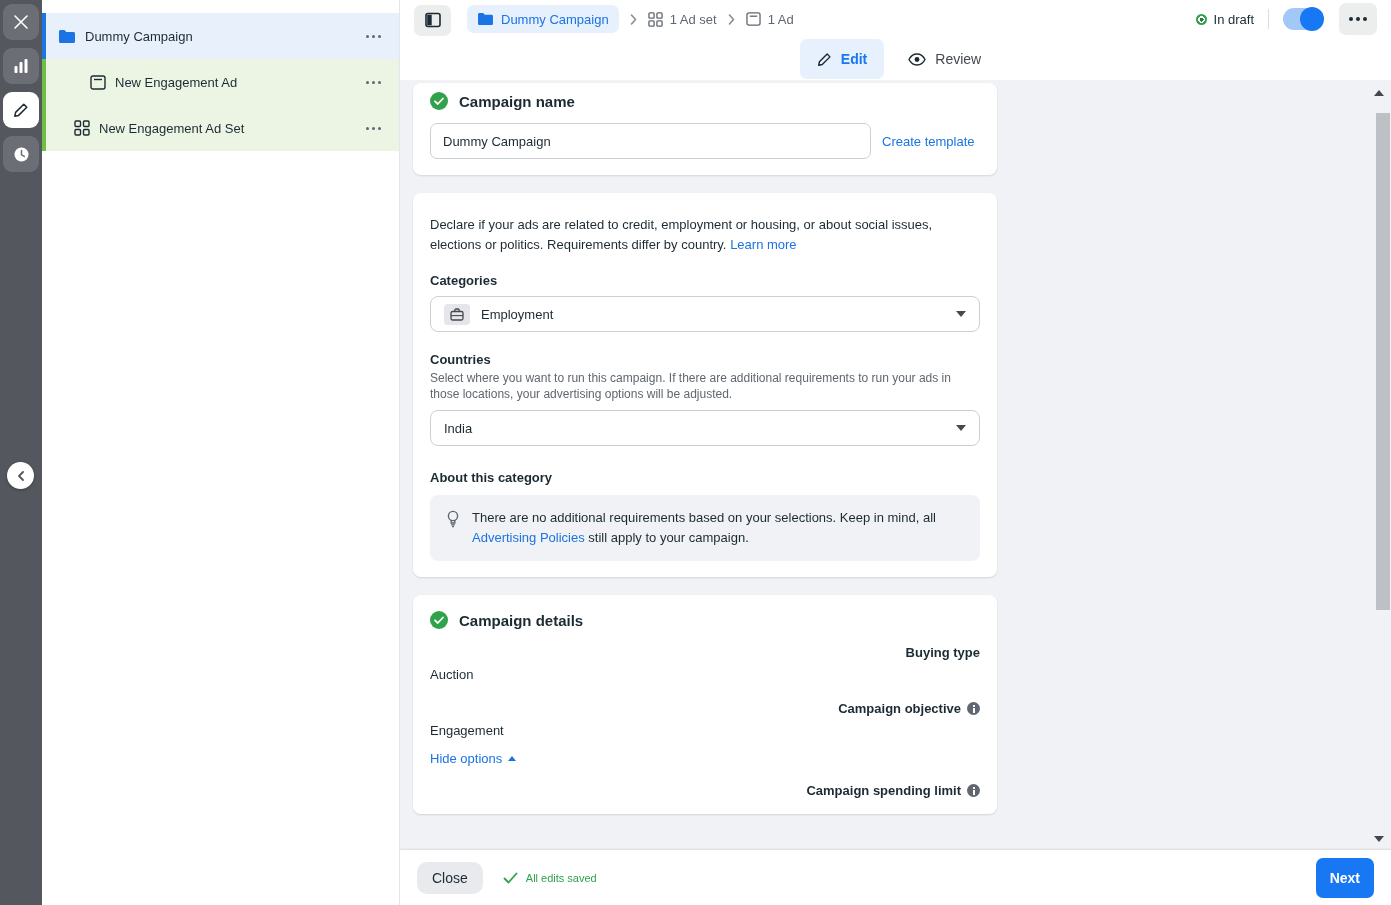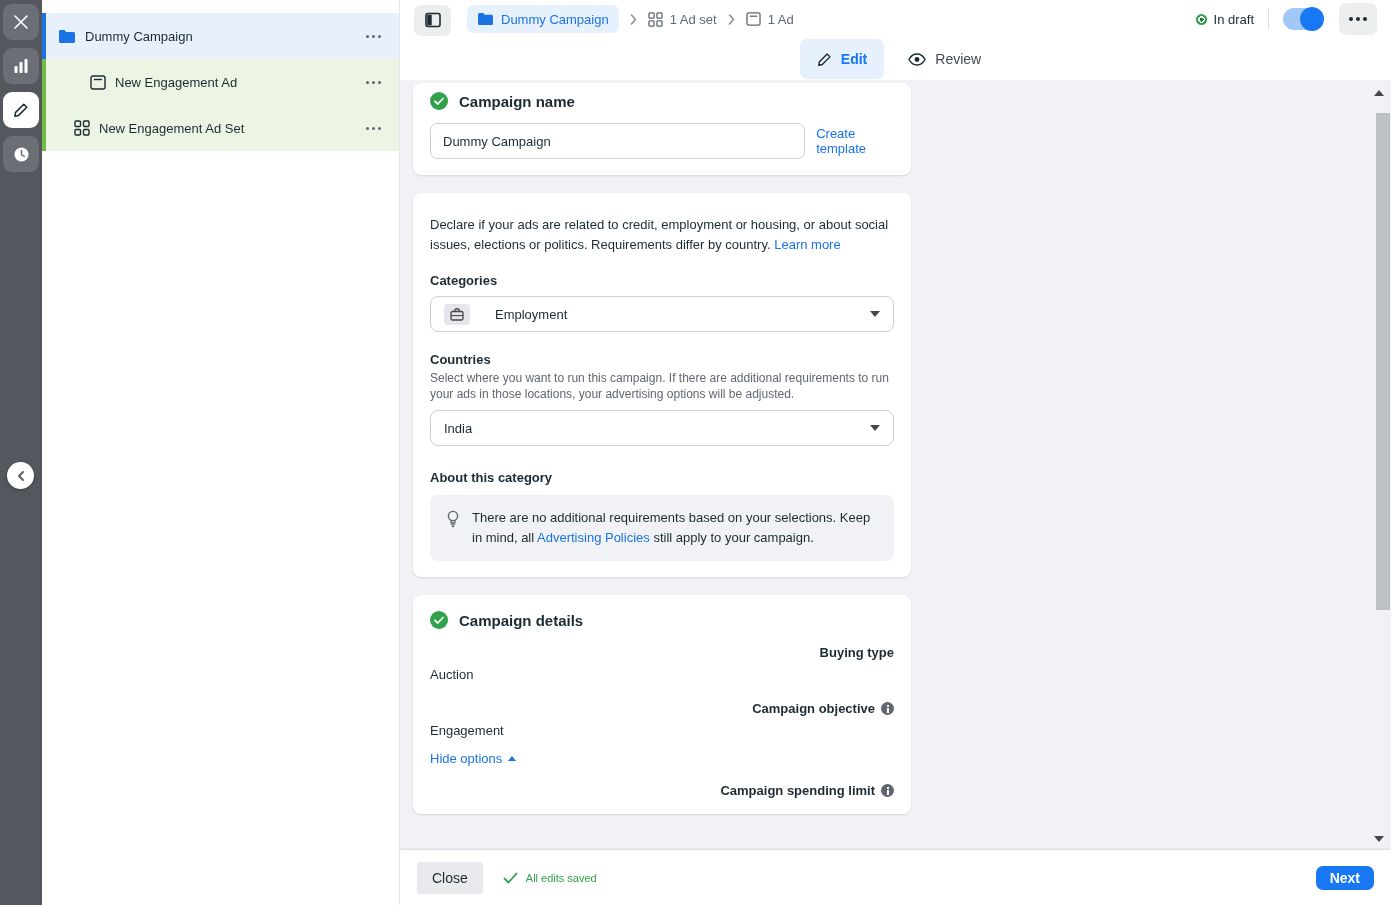--- a/index.html
+++ b/index.html
@@ -51,37 +51,37 @@
   .more-btn i { width:4px; height:4px; border-radius:50%; background:#1c2b33; }
   .tb-row2 { height:42px; display:flex; align-items:center; justify-content:center; gap:14px; }
   .tab-edit { height:40px; display:flex; align-items:center; gap:9px; padding:0 17px;
     background:#e7f0fd; border-radius:7px; cursor:pointer; }
   .tab-edit .txt { color:#1877f2; font-weight:bold; font-size:14px; }
   .tab-review { height:34px; display:flex; align-items:center; gap:9px; padding:0 10px; cursor:pointer; }
   .tab-review .txt { color:#444950; font-size:14px; }
 
   
   .content { position:absolute; top:80px; left:0; right:0; bottom:55px; background:#f0f2f5; overflow:hidden; }
-  .card { width:498px; margin-left:13px; background:#fff; border-radius:8px;
+  .card { width:584px; margin-left:13px; background:#fff; border-radius:8px;
     box-shadow:0 1px 2px rgba(0,0,0,.12); padding:12px 17px 16px 17px; }
   .card + .card { margin-top:18px; }
   .card-head { display:flex; align-items:center; gap:11px; }
   .card-title { font-size:15px; font-weight:bold; color:#1c2b33; }
   .check-circle { width:18px; height:18px; flex:none; }
 
   .name-row { display:flex; align-items:center; gap:11px; margin-top:13px; }
   .text-input { width:441px; height:36px; border:1px solid #ccd0d5; border-radius:7px; padding:0 12px;
     font-size:13px; color:#1c2b33; font-family:inherit; background:#fff; }
   .link { color:#1b74e4; font-size:13px; cursor:pointer; text-decoration:none; }
 
   .para { margin-top:10px; font-size:13px; line-height:20px; color:#1c2b33; max-width:548px; }
   .sub-label { margin-top:18px; font-size:13px; font-weight:bold; color:#1c2b33; }
   .hint { margin-top:3px; font-size:12px; line-height:16px; color:#606770; max-width:548px; }
   .dropdown { margin-top:8px; height:36px; border:1px solid #ccd0d5; border-radius:8px;
-    display:flex; align-items:center; padding:0 13px; cursor:pointer; background:#fff;gap:14px; }
+    display:flex; align-items:center; padding:0 13px; cursor:pointer; background:#fff; }
   .dd-value { font-size:13px; color:#1c2b33; }
   .chip { width:26px; height:21px; background:#e4e6eb; border-radius:4px; display:flex;
     align-items:center; justify-content:center; margin-right:11px; }
   .caret-down { margin-left:auto; width:0; height:0; border-left:5px solid transparent;
     border-right:5px solid transparent; border-top:6px solid #464a4d; }
   .about-label { margin-top:24px; font-size:13px; font-weight:bold; }
   .info-box { margin-top:10px; background:#f0f2f5; border-radius:8px; padding:13px 16px;
     display:flex; gap:12px; }
   .info-text { font-size:13px; line-height:20px; color:#1c2b33; max-width:495px; }
 
@@ -99,25 +99,25 @@
   .sb { position:absolute; top:0; bottom:0; right:0; width:22px; }
   .sb-arrow-up { position:absolute; top:10px; right:7px; width:0; height:0;
     border-left:5px solid transparent; border-right:5px solid transparent; border-bottom:6px solid #44484d; cursor:pointer; }
   .sb-thumb { position:absolute; top:33px; right:1px; width:14px; height:497px; background:#bdc1c5; cursor:pointer; }
   .sb-arrow-down { position:absolute; bottom:8px; right:7px; width:0; height:0;
     border-left:5px solid transparent; border-right:5px solid transparent; border-top:6px solid #44484d; cursor:pointer; }
 
   
   .footer { position:absolute; bottom:0; left:0; right:0; height:55px; background:#fff;
     box-shadow:0 -1px 2px rgba(0,0,0,.1); display:flex; align-items:center; padding:0 17px; z-index:3; }
-  .btn-secondary { height:32px; padding:0 15px; border:none; border-radius:2px; background:#e9eaed;
+  .btn-secondary { height:32px; padding:0 15px; border:none; border-radius:10px; background:#e9eaed;
     font-size:14px; color:#1c2b33; font-family:inherit; cursor:pointer; }
   .saved { display:flex; align-items:center; gap:8px; margin-left:20px; }
   .saved .txt { color:#31a24c; font-size:11px; }
-  .btn-primary { height:24px; padding:0 14px; margin-left:auto; border:none; border-radius:7px;
+  .btn-primary { height:40px; padding:0 14px; margin-left:auto; border:none; border-radius:7px;
     background:#1877f2; font-size:14px; font-weight:bold; color:#fff; font-family:inherit; cursor:pointer; }
 
   svg { display:block; }
 </style>
 </head>
 <body>
 
 <div class="app">
 
   <div class="rail">

